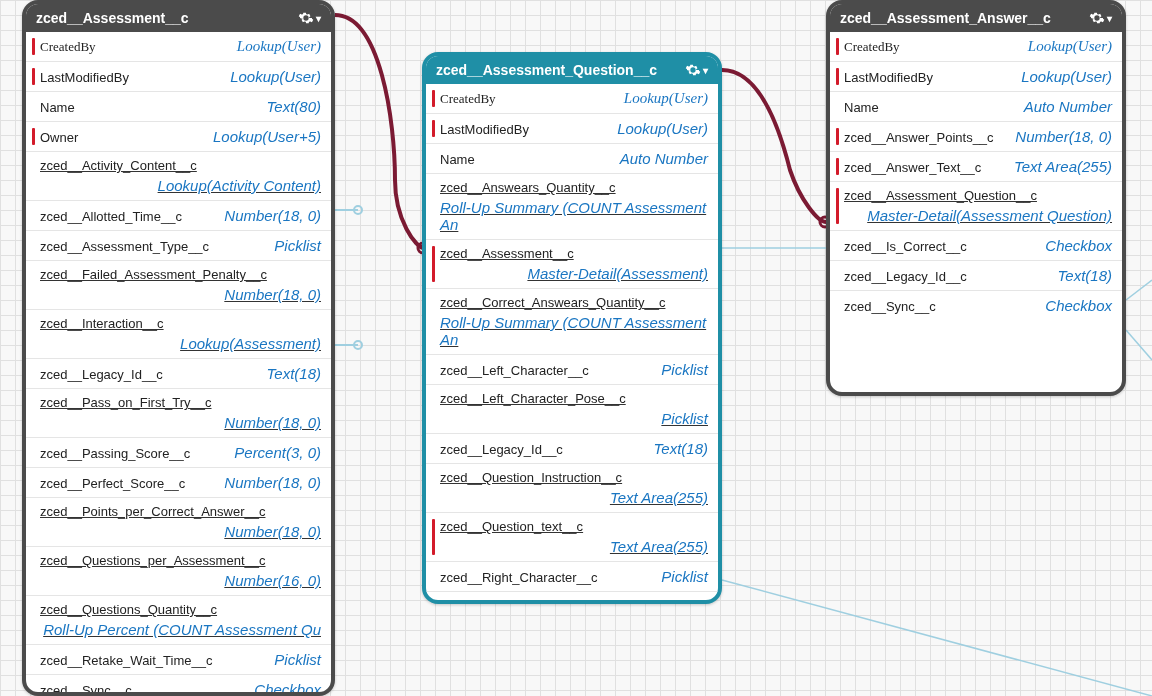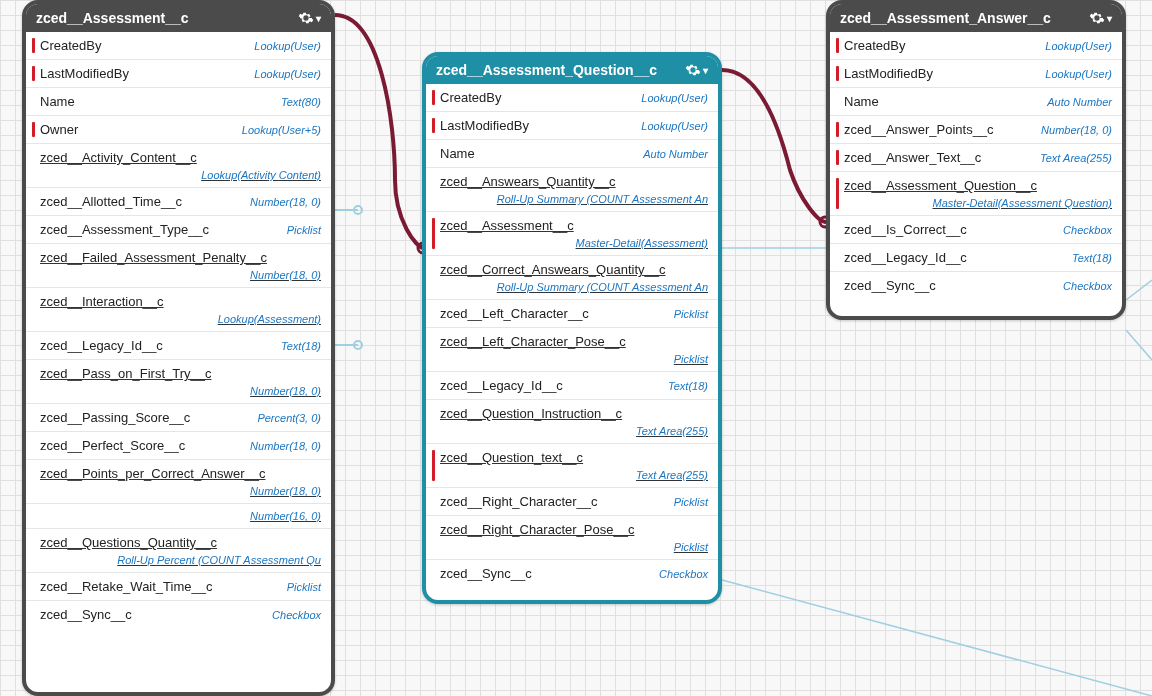--- a/index.html
+++ b/index.html
@@ -39,30 +39,30 @@
     padding: 6px 10px 6px 14px;
     border-top: 1px solid #e5e5e5;
     font-size: 13px;
     color: #333;
     display: flex;
     flex-wrap: wrap;
     justify-content: space-between;
     align-items: baseline;
     gap: 4px;
   }
-  .row:first-child { border-top: none; }
+  .row:first-child { border-top: none; font-family: Liberation Serif, serif; }
   .row .req {
     position: absolute;
     left: 6px; top: 6px; bottom: 6px;
     width: 3px;
     background: #d31b2a;
     border-radius: 1px;
   }
   .row .field-name { color: #222; }
-  .row .field-type { color: #1a76c2; font-style: italic; font-size: 11px; }
+  .row .field-type { color: #1a76c2; font-style: italic; font-size: 15px; }
   .row.tall { flex-direction: column; align-items: stretch; text-decoration: underline; }
   .row.tall .field-type { align-self: flex-end; }
   .e-gray { border-color: #4b4b4b; }
   .e-gray .entity-header { background: #4b4b4b; }
   .e-teal { border-color: #1f8fa6; }
   .e-teal .entity-header { background: #1f8fa6; }
   .gear-icon { width: 16px; height: 16px; }
   .caret { font-size: 10px; }
   
   .entity-body::-webkit-scrollbar { width: 0; }
@@ -152,20 +152,21 @@
       </div>
       <div class="row">
         <span class="field-name">zced__Perfect_Score__c</span>
         <span class="field-type">Number(18, 0)</span>
       </div>
       <div class="row tall">
         <span class="field-name">zced__Points_per_Correct_Answer__c</span>
         <span class="field-type">Number(18, 0)</span>
       </div>
       <div class="row tall">
+        <span class="field-name">zced__Questions_per_Assessment__c</span>
         <span class="field-type">Number(16, 0)</span>
       </div>
       <div class="row tall">
         <span class="field-name">zced__Questions_Quantity__c</span>
         <span class="field-type">Roll-Up Percent (COUNT Assessment Qu</span>
       </div>
       <div class="row">
         <span class="field-name">zced__Retake_Wait_Time__c</span>
         <span class="field-type">Picklist</span>
       </div>
@@ -243,21 +244,21 @@
         <span class="field-name">zced__Right_Character_Pose__c</span>
         <span class="field-type">Picklist</span>
       </div>
       <div class="row">
         <span class="field-name">zced__Sync__c</span>
         <span class="field-type">Checkbox</span>
       </div>
     </div>
 </div>
 
-<div class="entity e-gray" style="left:826px;top:0;width:300px;height:320px">
+<div class="entity e-gray" style="left:826px;top:0;width:300px;height:396px">
   <div class="entity-header">
     <span>zced__Assessment_Answer__c</span>
     <span class="gear">
       <svg class="gear-icon" viewBox="0 0 24 24" fill="#fff">
           <path d="M12 8a4 4 0 100 8 4 4 0 000-8zm9 4a7 7 0 01-.1 1.2l2 1.6-2 3.4-2.4-.8a7 7 0 01-2 .1l-.4 2.5h-4l-.4-2.5a7 7 0 01-2-.1l-2.4.8-2-3.4 2-1.6A7 7 0 013 12a7 7 0 01.1-1.2l-2-1.6 2-3.4 2.4.8a7 7 0 012-.1L7.9 4h4l.4 2.5a7 7 0 012 .1l2.4-.8 2 3.4-2 1.6c.1.4.1.8.1 1.2z"></path>
         </svg>
       <span class="caret">▾</span>
     </span>
   </div>
   <div class="entity-body">

